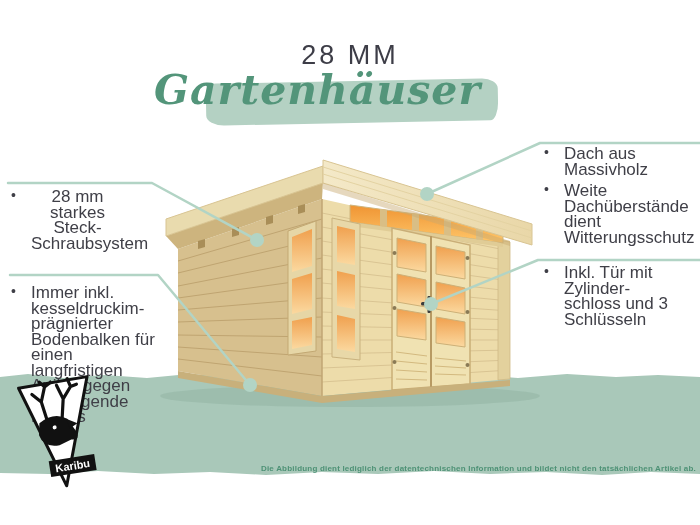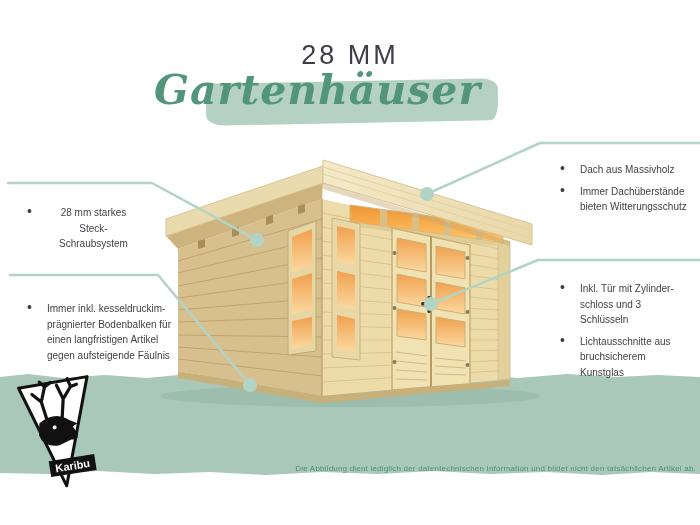--- a/index.html
+++ b/index.html
@@ -29,25 +29,25 @@
     clip-path:polygon(0% 4px,4% 1px,9% 5px,15% 2px,21% 5px,27% 1px,33% 4px,40% 2px,
       47% 5px,54% 1px,61% 4px,68% 2px,74% 5px,81% 1px,88% 4px,94% 2px,100% 4px,
       100% calc(100% - 2px),93% calc(100% - 4px),86% calc(100% - 1px),
       78% calc(100% - 4px),70% calc(100% - 2px),62% calc(100% - 5px),
       54% calc(100% - 2px),46% calc(100% - 4px),38% calc(100% - 1px),
       30% calc(100% - 4px),22% calc(100% - 2px),14% calc(100% - 5px),
       7% calc(100% - 2px),0% calc(100% - 3px));
   }
   .disclaimer{
     position:absolute;right:4px;top:464px;width:520px;text-align:right;
-    font-size:8px;font-weight:400;color:#4d9175;letter-spacing:.2px;
-  }
-  
-  ul.features{list-style:none;margin:16px;padding:0;position:absolute;
-    font-size:10px;line-height:15.5px;color:#3f3f47;}
+    font-size:8px;font-weight:700;color:#4d9175;letter-spacing:.2px;
+  }
+  
+  ul.features{list-style:none;margin:0;padding:0;position:absolute;
+    font-size:17px;line-height:15.5px;color:#3f3f47;}
   ul.features li{position:relative;padding-left:21px;margin-bottom:6px;}
   ul.features li::before{content:"\2022";position:absolute;left:1px;top:-1px;
     font-size:14px;color:#3f3f47;}
   #list-left-top{left:10px;top:189px;width:114px;text-align:center;}
   #list-left-bottom{left:10px;top:285px;width:146px;}
   #list-right-top{left:543px;top:146px;width:140px;}
   #list-right-middle{left:543px;top:265px;width:132px;}
   
   .layer{position:absolute;left:0;top:0;}
 </style>
@@ -212,25 +212,24 @@
   </svg>
 
   <ul class="features" id="list-left-top">
     <li>28 mm starkes Steck-Schraubsystem</li>
   </ul>
   <ul class="features" id="list-left-bottom">
     <li>Immer inkl. kesseldruckim­prägnierter Bodenbalken für einen langfristigen Artikel gegen aufsteigende Fäulnis</li>
   </ul>
   <ul class="features" id="list-right-top">
     <li>Dach aus Massivholz</li>
-    <li>Immer Dachüberstände bieten Witterungsschutz</li>
+    <li>Weite Dachüberstände dient Witterungsschutz</li>
   </ul>
   <ul class="features" id="list-right-middle">
     <li>Inkl. Tür mit Zylinder­schloss und 3 Schlüsseln</li>
-    <li>Lichtausschnitte aus bruchsicherem Kunstglas</li>
   </ul>
 
   <svg class="layer" style="left:12px;top:374px;" width="100" height="125" viewBox="0 0 100 125">
     <g transform="rotate(-3 50 60)">
       <polygon points="9,12 78,4 52,112" fill="#ffffff" stroke="#111111" stroke-width="3" stroke-linejoin="round"></polygon>
       <g>
         <g stroke="#111111" stroke-width="3.2" stroke-linecap="round" fill="none">
           <path d="M36,46 L31,27 M31,27 L22,19 M31,27 L35,12 M35,12 L30,7 M35,12 L41,8"></path>
           <path d="M51,44 L53,25 M53,25 L47,11 M53,25 L61,13 M61,13 L58,5 M61,13 L67,11"></path>
         </g>

